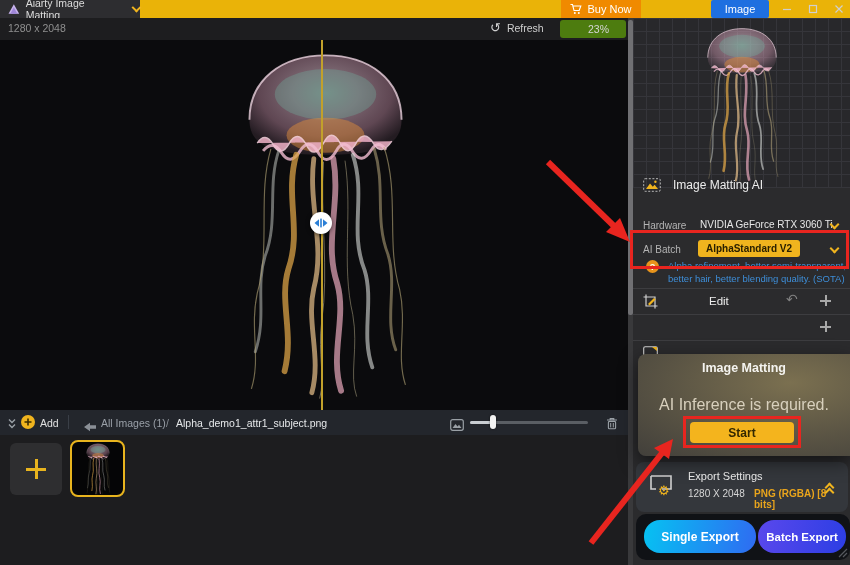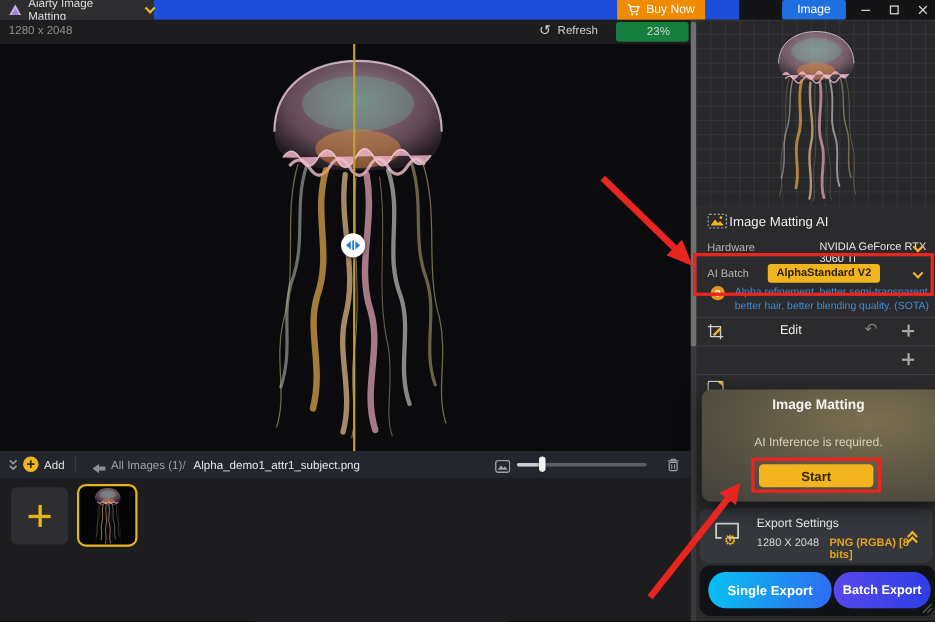--- a/index.html
+++ b/index.html
@@ -1,33 +1,33 @@
 <!DOCTYPE html>
 <html><head>
 <meta charset="utf-8">
 <style>
   html,body{margin:0;padding:0;background:#000;}
   #app{position:relative;width:850px;height:565px;background:#141416;overflow:hidden;
        font-family:"Liberation Sans",sans-serif;-webkit-font-smoothing:antialiased;}
   .abs{position:absolute;}
   
-  .titlebar{left:0;top:0;width:672px;height:18px;background:#1d4ed8;}
+  .titlebar{left:0;top:0;width:850px;height:18px;background:#eab308;}
   .app-tab{left:0;top:0;width:140px;height:18px;background:#2d2d30;display:flex;align-items:center;gap:6px;padding-left:8px;box-sizing:border-box;}
   .app-title{font-size:10.5px;color:#dcdcdc;}
   .chev{width:5px;height:5px;border-right:2px solid #f0b41e;border-bottom:2px solid #f0b41e;transform:rotate(45deg);display:inline-block;}
   .chev.gray{border-color:#a8a8a8;}
   .chev.up{transform:rotate(-135deg);}
   .buynow{left:561px;top:0;width:80px;height:18px;background:#f08a00;display:flex;align-items:center;justify-content:center;gap:5px;color:#fff;font-size:11px;cursor:pointer;}
   .homebtn{left:711px;top:0;width:58px;height:18px;background:#1e6fe0;border-radius:2px;color:#fff;font-size:11px;display:flex;align-items:center;justify-content:center;cursor:pointer;}
   .winbtn{top:0;width:22px;height:18px;display:flex;align-items:center;justify-content:center;cursor:pointer;}
   
   .toolbar{left:0;top:18px;width:628px;height:22px;background:#1d1d1f;}
   .dims{left:8px;top:22px;font-size:10.5px;color:#8f8f8f;}
   .refresh{left:490px;top:21px;display:flex;align-items:center;gap:6px;color:#cfcfcf;font-size:10.5px;cursor:pointer;}
-  .zoomctl{left:560px;top:20px;width:66px;height:18px;background:#15803d;border-radius:3px;display:flex;align-items:center;gap:22px;padding:0 6px;box-sizing:border-box;color:#d6d6d6;font-size:10.5px;cursor:pointer;}
+  .zoomctl{left:560px;top:20px;width:66px;height:18px;background:#4d7c0f;border-radius:3px;display:flex;align-items:center;gap:22px;padding:0 6px;box-sizing:border-box;color:#d6d6d6;font-size:10.5px;cursor:pointer;}
   
   .canvas{left:0;top:40px;width:628px;height:370px;background:#0b0b0d;overflow:hidden;}
   .divider{left:321px;top:0;width:2px;height:370px;background:#c2a12b;}
   .handle{left:310px;top:172px;width:22px;height:22px;border-radius:50%;background:#fff;box-shadow:0 1px 4px rgba(0,0,0,.6);cursor:ew-resize;}
   
   .botbar{left:0;top:410px;width:628px;height:25px;background:#23262c;}
   .addcircle{left:21px;top:5px;width:14px;height:14px;border-radius:50%;background:#f0b41e;display:flex;align-items:center;justify-content:center;cursor:pointer;}
   .vdiv{left:68px;top:5px;width:1px;height:14px;background:#3a3f47;}
   .slider-track{left:470px;top:421px;width:118px;height:3px;background:#5a5e64;border-radius:2px;}
   .slider-fill{left:470px;top:421px;width:23px;height:3px;background:#c9cdd2;border-radius:2px;}
@@ -40,39 +40,39 @@
   .panel{left:628px;top:18px;width:222px;height:547px;background:#2b2b2d;}
   .pscroll{left:628px;top:18px;width:5px;height:547px;background:#39393b;}
   .pscroll-thumb{left:628px;top:20px;width:5px;height:295px;background:#707073;border-radius:2px;cursor:pointer;}
   .preview{left:633px;top:18px;width:217px;height:170px;background-color:#28282b;
      background-image:linear-gradient(to right,#35353a 1px,transparent 1px),linear-gradient(to bottom,#35353a 1px,transparent 1px);
      background-size:13px 13px;overflow:hidden;}
   .prow{left:633px;width:217px;display:flex;align-items:center;box-sizing:border-box;padding-left:10px;}
   .hairline{left:633px;width:217px;height:1px;background:#3d3d40;}
   .sect-title{font-size:12px;color:#ececec;}
   .plabel{font-size:10px;color:#b4b4b4;}
-  .pvalue{font-size:10px;color:#e8e8e8;margin-left:45px;}
+  .pvalue{font-size:10px;color:#e8e8e8;}
   .modelpill{position:absolute;left:698px;top:240px;width:102px;height:17px;background:#f0b41e;border-radius:3px;display:flex;align-items:center;justify-content:center;font-size:10px;font-weight:bold;color:#2a2000;cursor:pointer;}
   .hint{position:absolute;left:668px;font-size:9.5px;color:#3e8ed8;white-space:nowrap;}
   .helpcirc{left:646px;top:260px;width:13px;height:13px;border-radius:50%;background:#e8941c;color:#fff;font-size:9px;font-weight:bold;display:flex;align-items:center;justify-content:center;}
   .plus12{width:11px;height:11px;position:relative;cursor:pointer;}
   .plus12:before,.plus12:after{content:"";position:absolute;background:#a8a8a8;}
   .plus12:before{left:0;top:5px;width:11px;height:1.5px;}
   .plus12:after{left:5px;top:0;width:1.5px;height:11px;}
   .plusy{width:20px;height:20px;position:relative;}
   .plusy:before,.plusy:after{content:"";position:absolute;background:#e8b41e;}
   .plusy:before{left:0;top:9px;width:20px;height:2.5px;}
   .plusy:after{left:9px;top:0;width:2.5px;height:20px;}
   .redbox{border:3px solid #e8251f;box-sizing:border-box;z-index:40;pointer-events:none;}
   
   .dialog{left:638px;top:354px;width:212px;height:102px;border-radius:8px 0 0 8px;z-index:30;
      background:radial-gradient(ellipse 140% 130% at 72% 28%, #7b7050 0%, #5a5444 42%, #403e3a 78%, #37352f 100%);
      box-shadow:0 6px 18px rgba(0,0,0,.55);}
   .dlg-title{position:absolute;left:0;top:7px;width:100%;text-align:center;font-size:12.5px;font-weight:bold;color:#f4f3ef;}
-  .dlg-msg{position:absolute;left:0;top:42px;width:100%;text-align:center;font-size:11px;color:#d8d0bd;}
+  .dlg-msg{position:absolute;left:0;top:42px;width:100%;text-align:center;font-size:16px;color:#d8d0bd;}
   .startbtn{position:absolute;left:52px;top:68px;width:104px;height:21px;background:#f4b41d;border-radius:4px;display:flex;align-items:center;justify-content:center;font-size:12px;font-weight:bold;color:#332800;cursor:pointer;}
   
   .exportcard{left:636px;top:462px;width:212px;height:50px;background:#34373c;border-radius:8px;}
   .exp-title{position:absolute;left:52px;top:8px;font-size:11px;color:#eaeaea;}
   .exp-size{position:absolute;left:52px;top:26px;font-size:10px;color:#d6d6d6;}
   .exp-format{position:absolute;left:118px;top:26px;font-size:10px;color:#e8a41c;font-weight:bold;}
   .btncontainer{left:636px;top:514px;width:214px;height:46px;background:#101216;border-radius:10px;}
   .gradbtn{position:absolute;top:6px;height:33px;border-radius:16px;display:flex;align-items:center;justify-content:center;color:#fff;font-weight:bold;font-size:12px;cursor:pointer;}
   .single{left:8px;width:112px;background:linear-gradient(100deg,#06c2f2,#2f6bf2);}
   .batch{left:122px;width:88px;background:linear-gradient(100deg,#5a48ec,#2c3ee4);font-size:11.5px;}
@@ -235,21 +235,21 @@
   <div class="abs pscroll"></div>
   <div class="abs pscroll-thumb"></div>
 
   <div class="abs preview">
     <svg style="position:absolute;left:63px;top:8px;" width="92" height="158" viewBox="0 0 200 360">
         <use href="#jelly"></use>
       </svg>
   </div>
 
   
-  <div class="abs prow" style="top:190px;height:22px;gap:2px;">
+  <div class="abs prow" style="top:174px;height:22px;gap:12px;">
     <svg width="18" height="14" viewBox="0 0 18 14">
       <rect x="0.7" y="0.7" width="16.6" height="12.6" rx="1.5" fill="none" stroke="#b8b8b8" stroke-width="1" stroke-dasharray="2 1.6"></rect>
       <path d="M3,11 L7,5.6 L9.8,8.8 L11.6,6.8 L15,11 Z" fill="#f0b41e"></path>
       <circle cx="12.4" cy="3.8" r="1.2" fill="#f0b41e"></circle>
     </svg>
     <span class="sect-title">Image Matting AI</span>
   </div>
 
   
   <div class="abs prow" style="top:214px;height:22px;">

